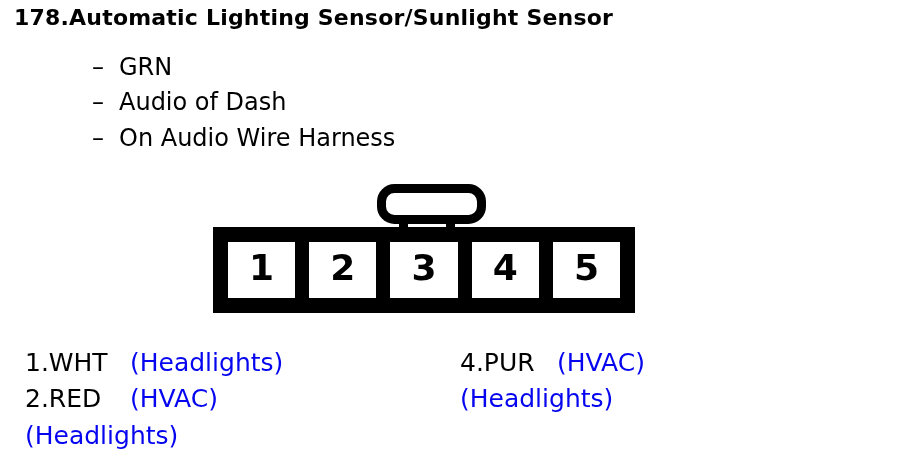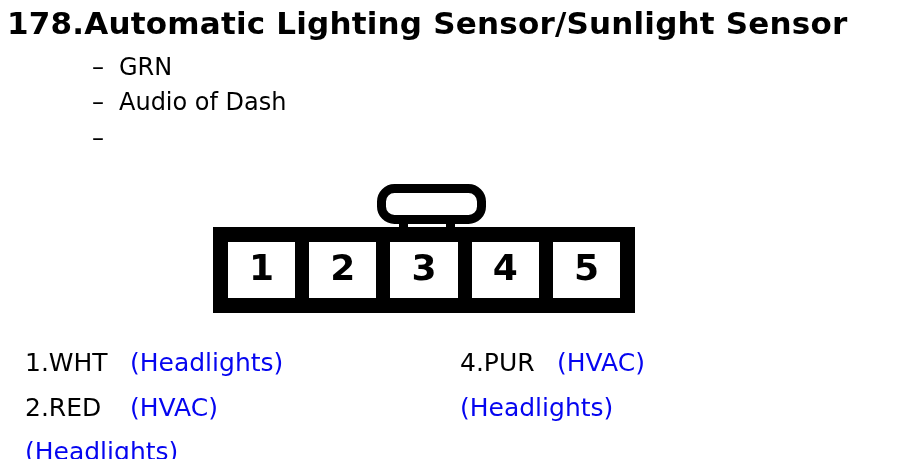--- a/index.html
+++ b/index.html
@@ -8,22 +8,22 @@
     background: #ffffff;
     font-family: "DejaVu Sans", sans-serif;
     color: var(--text-black, #000);
     position: relative;
     overflow: hidden;
   }
   .page { position: absolute; inset: 0; background: #fff; }
 
   .title {
     position: absolute;
-    left: 7px; top: 5px;
-    font-size: 31px;
+    left: 14px; top: 5px;
+    font-size: 22px;
     font-weight: bold;
     letter-spacing: 0.2px;
     white-space: nowrap;
   }
 
   .notes {
     position: absolute;
     left: 92px; top: 49px;
     font-size: 24px;
   }
@@ -65,23 +65,22 @@
   .pin-col {
     position: absolute;
     top: 340px;
     font-size: 25px;
   }
   .pin-col-left  { left: 25px; }
   .pin-col-right { left: 460px; }
   .pin-row {
     height: 36.5px;
     display: flex;
-    align-items: flex-start;
+    align-items: flex-end;
     white-space: nowrap;
-    margin-top: 8px;
   }
   .pin-col-left  .pin-label { min-width: 105px; }
   .pin-col-right .pin-label { min-width: 97px; }
   .pin-label { color: var(--text-black, #000); }
   .pin-func  { color: var(--circuit-blue, #0505f0); }
 </style>
 </head>
 <body>
 
 <div class="page">
@@ -92,20 +91,21 @@
     <div class="note-row">
       <span class="bullet">–</span>
       <span class="note-text">GRN</span>
     </div>
     <div class="note-row">
       <span class="bullet">–</span>
       <span class="note-text">Audio of Dash</span>
     </div>
     <div class="note-row">
       <span class="bullet">–</span>
+      <span class="note-text">On Audio Wire Harness</span>
     </div>
   </div>
 
   <svg class="latch" width="112" height="52" viewBox="0 0 112 52">
     <rect x="6.5" y="8.5" width="100" height="31" rx="13" fill="#ffffff" stroke="#000000" stroke-width="9"></rect>
     <rect x="24" y="36" width="9" height="16" fill="#000000"></rect>
     <rect x="71" y="36" width="9" height="16" fill="#000000"></rect>
   </svg>
 
   <div class="connector-body">

